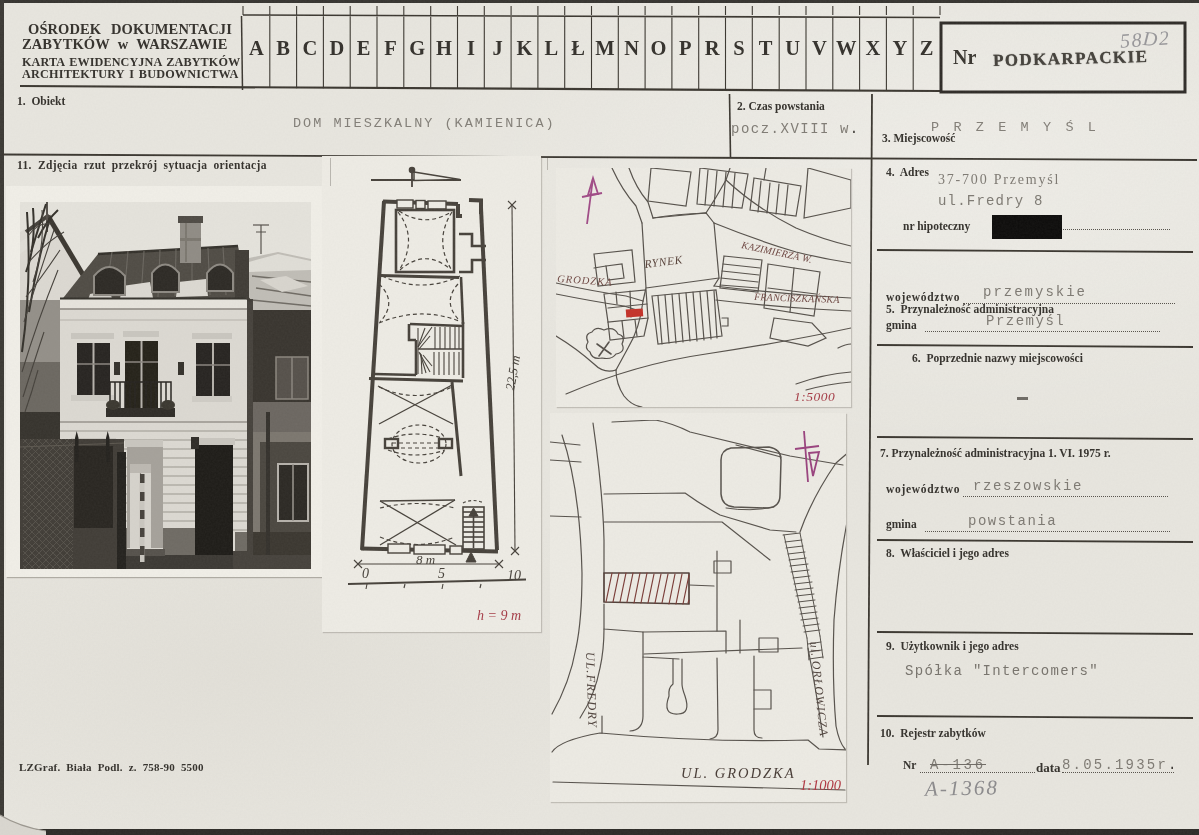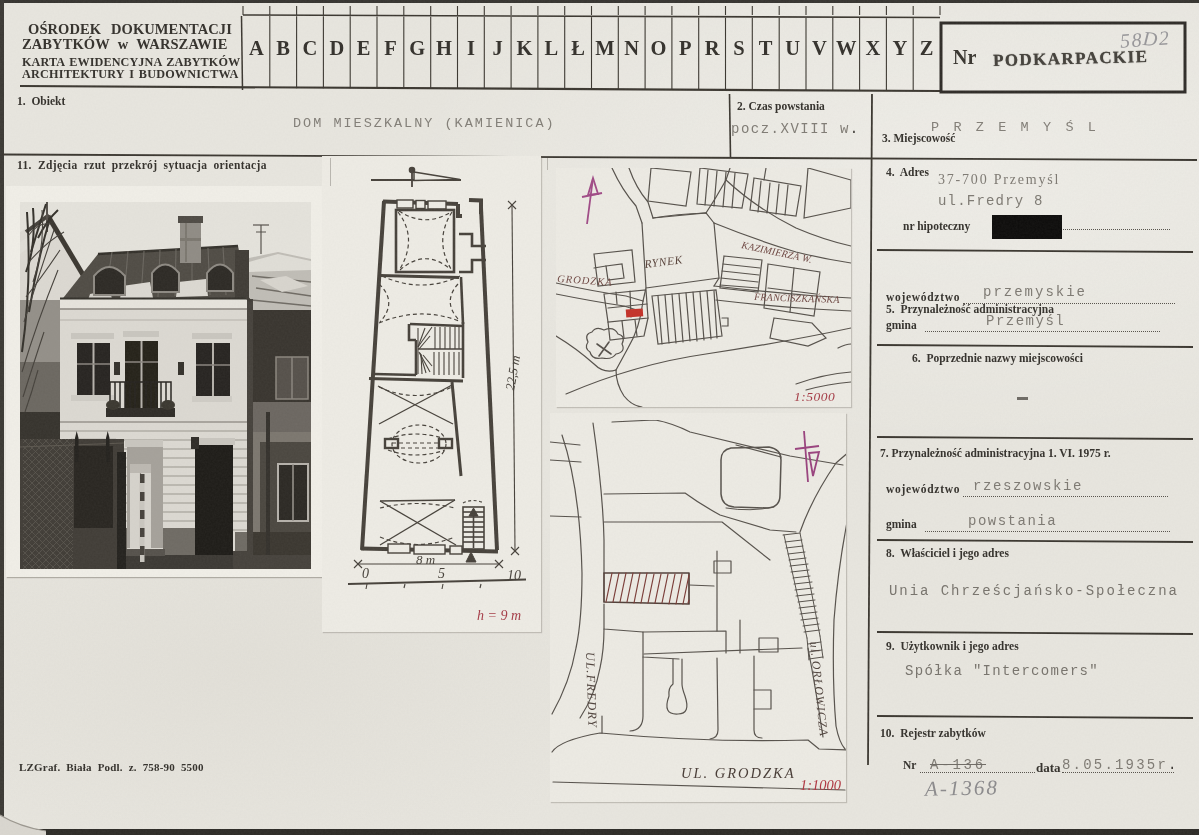--- a/index.html
+++ b/index.html
@@ -194,21 +194,20 @@
 
 <div class="abs lbl" style="left:880px;top:447px;font-size:11.5px;">7.&nbsp;Przynależność administracyjna 1. VI. 1975 r.</div>
 <div class="abs lbl" style="left:886px;top:483px;font-size:11.5px;letter-spacing:.7px;">województwo</div>
 <div class="abs typed" style="left:973px;top:478px;font-size:14px;letter-spacing:1.6px;color:#7d7972;">rzeszowskie</div>
 <div class="abs" style="left:963px;top:496px;width:205px;border-bottom:1.5px dotted #56524b;"></div>
 <div class="abs lbl" style="left:886px;top:518px;font-size:11.5px;">gmina</div>
 <div class="abs typed" style="left:968px;top:513px;font-size:14px;letter-spacing:1.5px;color:#7d7972;">powstania</div>
 <div class="abs" style="left:925px;top:531px;width:245px;border-bottom:1.5px dotted #56524b;"></div>
 
 <div class="abs lbl" style="left:886px;top:547px;font-size:11.5px;">8.&nbsp; Właściciel i jego adres</div>
-<div class="abs typed" style="left:889px;top:583px;font-size:14px;letter-spacing:1.95px;color:#77736c;">Unia Chrześcjańsko-Społeczna</div>
 
 <div class="abs lbl" style="left:886px;top:640px;font-size:11.5px;">9.&nbsp; Użytkownik i jego adres</div>
 <div class="abs typed" style="left:905px;top:663px;font-size:14px;letter-spacing:1.3px;color:#77736c;">Spółka "Intercomers"</div>
 
 <div class="abs lbl" style="left:880px;top:727px;font-size:11.5px;">10.&nbsp; Rejestr zabytków</div>
 <div class="abs lbl" style="left:903px;top:759px;font-size:11.5px;">Nr</div>
 <div class="abs typed" style="left:930px;top:757px;font-size:14px;letter-spacing:2.8px;color:#7d7972;text-decoration:line-through;text-decoration-color:#6e6a64;">A-136</div>
 <div class="abs" style="left:920px;top:772px;width:115px;border-bottom:1.5px dotted #56524b;"></div>
 <div class="abs lbl" style="left:1036px;top:760px;font-size:13px;">data</div>
 <div class="abs typed" style="left:1062px;top:757px;font-size:14px;letter-spacing:2.2px;color:#7d7972;">8.05.1935r<span style="color:#3b3833;">.</span></div>

